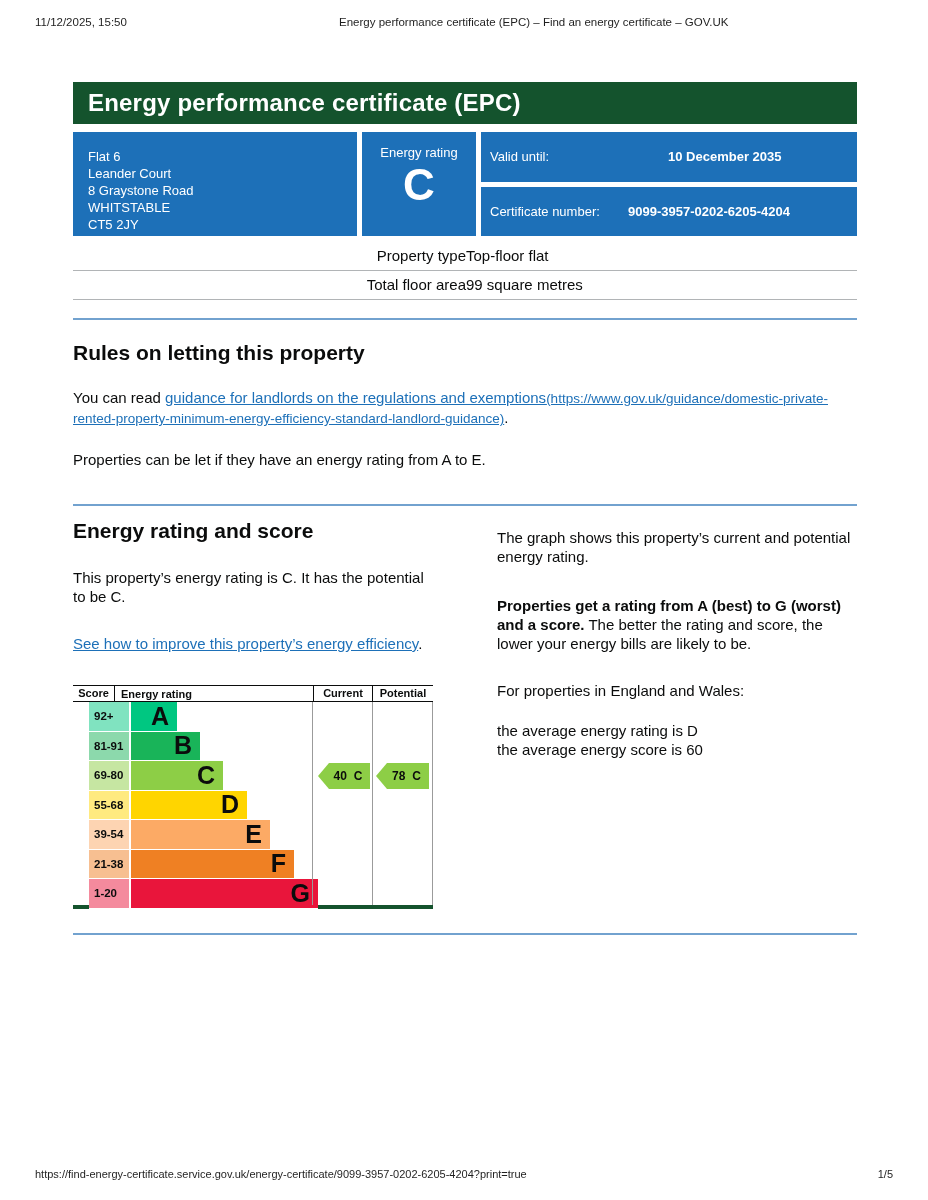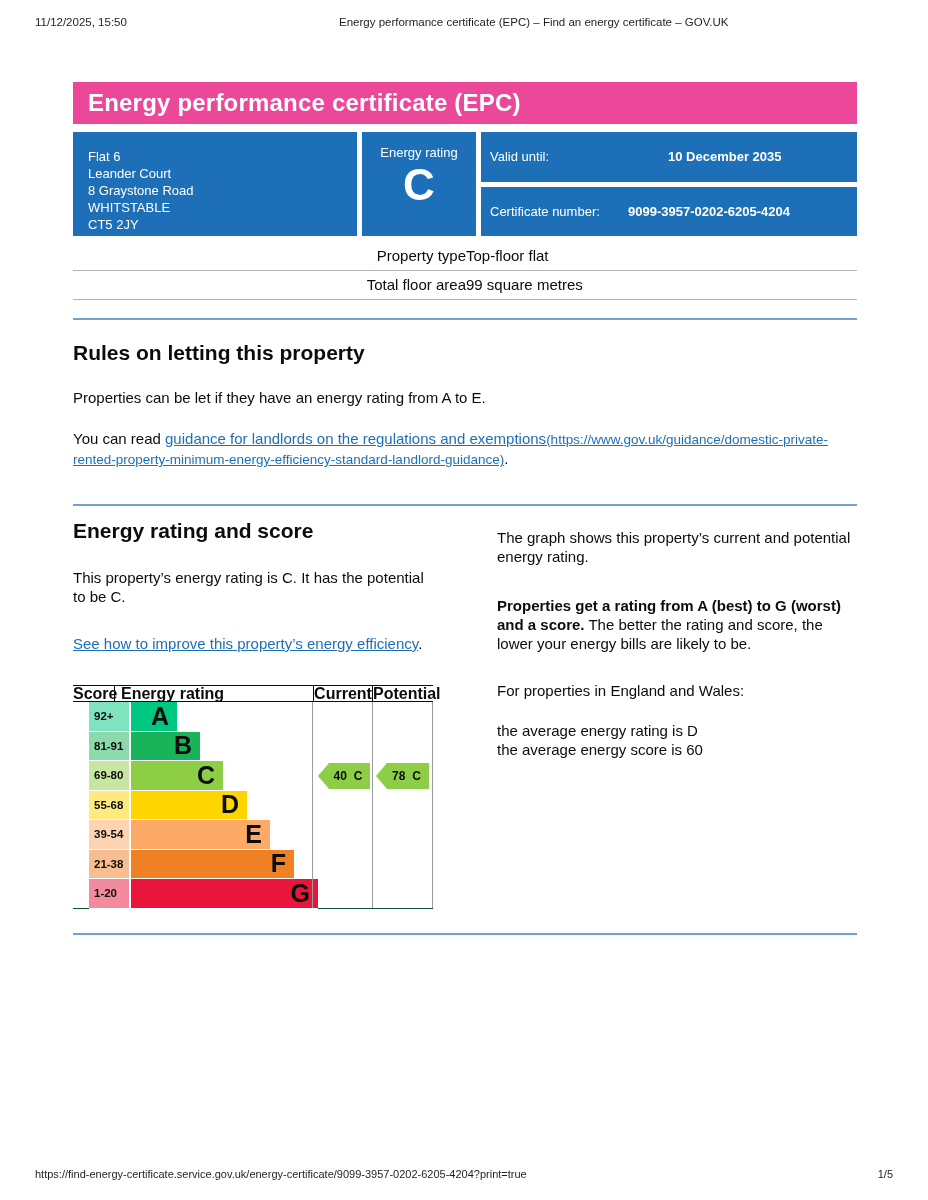--- a/index.html
+++ b/index.html
@@ -11,21 +11,21 @@
   }
   
   .print-header { position: absolute; top: 16px; left: 35px; right: 35px; height: 14px;
                   font-size: 11.5px; color: #1f1f1f; }
   .ph-time { position: absolute; left: 0; top: 0; }
   .ph-title { position: absolute; left: 304px; top: 0; }
   .print-footer { position: absolute; left: 35px; right: 35px; bottom: 20px;
                   font-size: 11px; color: #1f1f1f; display: flex; justify-content: space-between; }
   
   .content { position: absolute; left: 73px; top: 82px; width: 784px; }
-  .banner { height: 42px; background: #ec4899; color: #fff; display: flex; align-items: center;
+  .banner { height: 42px; background: #14532d; color: #fff; display: flex; align-items: center;
             padding-left: 15px; font-size: 24px; font-weight: bold; letter-spacing: 0.2px; }
   
   .summary { display: flex; gap: 5px; height: 104px; margin-top: 8px; color: #fff; }
   .addr-cell { width: 284px; padding: 16px 15px; font-size: 13px; line-height: 17px; }
   .rating-cell { width: 114px; display: flex; flex-direction: column; align-items: center; padding-top: 13px; }
   .rating-label { font-size: 13px; }
   .rating-letter { font-size: 44px; font-weight: bold; line-height: 50px; }
   .meta-col { flex: 1; display: flex; flex-direction: column; gap: 5px; }
   .meta-row { flex: 1; display: flex; align-items: center; padding-left: 9px; font-size: 13px; }
   .meta-label { width: 138px; }
@@ -44,27 +44,27 @@
   .twocol { display: grid; grid-template-columns: 360px 360px; column-gap: 64px; margin-top: 0; }
   .twocol h2 { margin-top: 12px; }
   .p-first { }
   .p-bold-lead { margin-top: 30px; }
   .p-gap { margin-top: 28px; }
   .p-tight { margin-top: 21px; }
   .p-line { margin: 0; }
   .improve-p { margin-top: 28px; }
   
   .epc { width: 360px; margin-top: 32px; }
-  .epc-header { display: flex; height: 17px; align-items: center; font-size: 16px; font-weight: bold;
+  .epc-header { display: flex; height: 17px; align-items: center; font-size: 11px; font-weight: bold;
                 border-top: 1px solid #0b0c0c; border-bottom: 1px solid #0b0c0c; }
   .h-score { width: 42px; text-align: center; border-right: 1px solid #0b0c0c; height: 100%; line-height: 15px; }
   .h-rating { flex: 1; padding-left: 6px; }
   .h-current { width: 59px; text-align: center; border-left: 1px solid #0b0c0c; height: 100%; line-height: 15px; }
   .h-potential { width: 61px; text-align: center; border-left: 1px solid #0b0c0c; height: 100%; line-height: 15px; }
-  .epc-body { position: relative; border-bottom: 1px solid #14532d; height: 206.5px; padding-left: 16px; }
+  .epc-body { position: relative; border-bottom: 4px solid #14532d; height: 206.5px; padding-left: 16px; }
   .epc-row { display: flex; height: 29.5px; }
   .score-cell { width: 42px; display: flex; align-items: center; padding-left: 5px;
                 font-size: 11.5px; font-weight: bold; border-right: 2px solid #fff; border-bottom: 1px solid #fff; }
   .bar { display: flex; align-items: center; justify-content: flex-end; padding-right: 8px;
          font-size: 25px; font-weight: bold; border-bottom: 1px solid #fff; color: #0b0c0c; }
   .bar-a { width: 46px; } .bar-b { width: 69px; } .bar-c { width: 92px; } .bar-d { width: 116px; }
   .bar-e { width: 139px; } .bar-f { width: 163px; } .bar-g { width: 187px; }
   .col-line { position: absolute; top: 0; bottom: 0; width: 1px; background: #9b9b9b; }
   .cl-1 { left: 239px; } .cl-2 { left: 299px; } .cl-3 { left: 359px; }
   .arrow { position: absolute; height: 26px; top: 61px; display: flex; align-items: center;
@@ -119,22 +119,22 @@
     </div>
     <div class="ptable-row">
       <span class="ptable-label">Total floor area</span>
       <span>99 square metres</span>
     </div>
   </div>
 
   <hr class="rule">
 
   <h2>Rules on letting this property</h2>
+  <p><span>You can read </span><a href="#">guidance for landlords on the regulations and exemptions</a><a href="#" class="link-url">(https://www.gov.uk/guidance/domestic-private-rented-property-minimum-energy-efficiency-standard-landlord-guidance)</a><span>.</span></p>
   <p>Properties can be let if they have an energy rating from A to E.</p>
-  <p><span>You can read </span><a href="#">guidance for landlords on the regulations and exemptions</a><a href="#" class="link-url">(https://www.gov.uk/guidance/domestic-private-rented-property-minimum-energy-efficiency-standard-landlord-guidance)</a><span>.</span></p>
 
   <hr class="rule" style="margin-top:35px">
 
   <div class="twocol">
     <div>
       <h2>Energy rating and score</h2>
       <p class="p-gap" style="margin-top:24px">This property’s energy rating is C. It has the potential to be C.</p>
       <p class="improve-p"><a href="#">See how to improve this property’s energy efficiency</a><span>.</span></p>
 
       <div class="epc">

